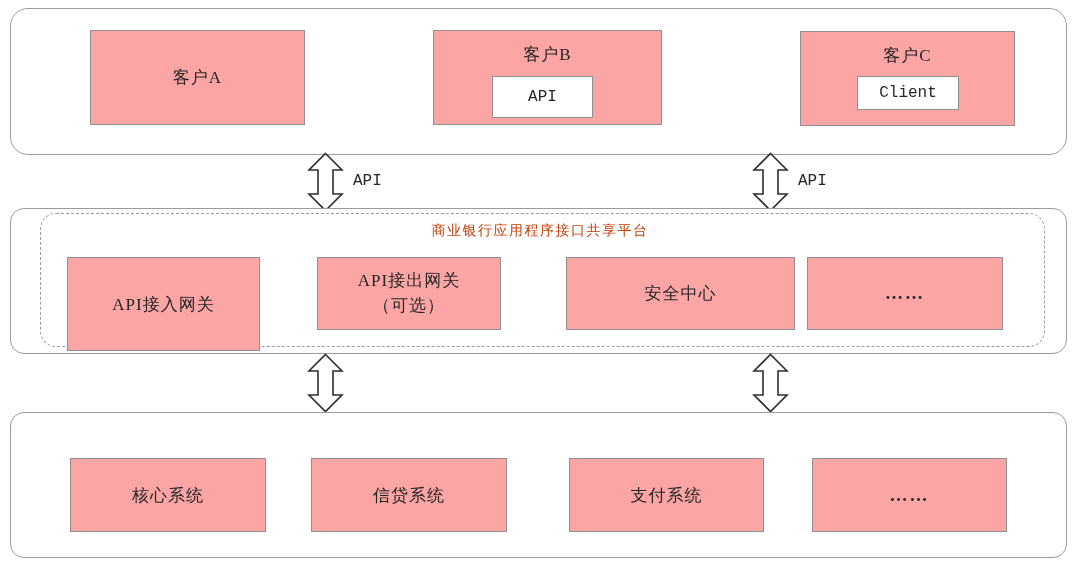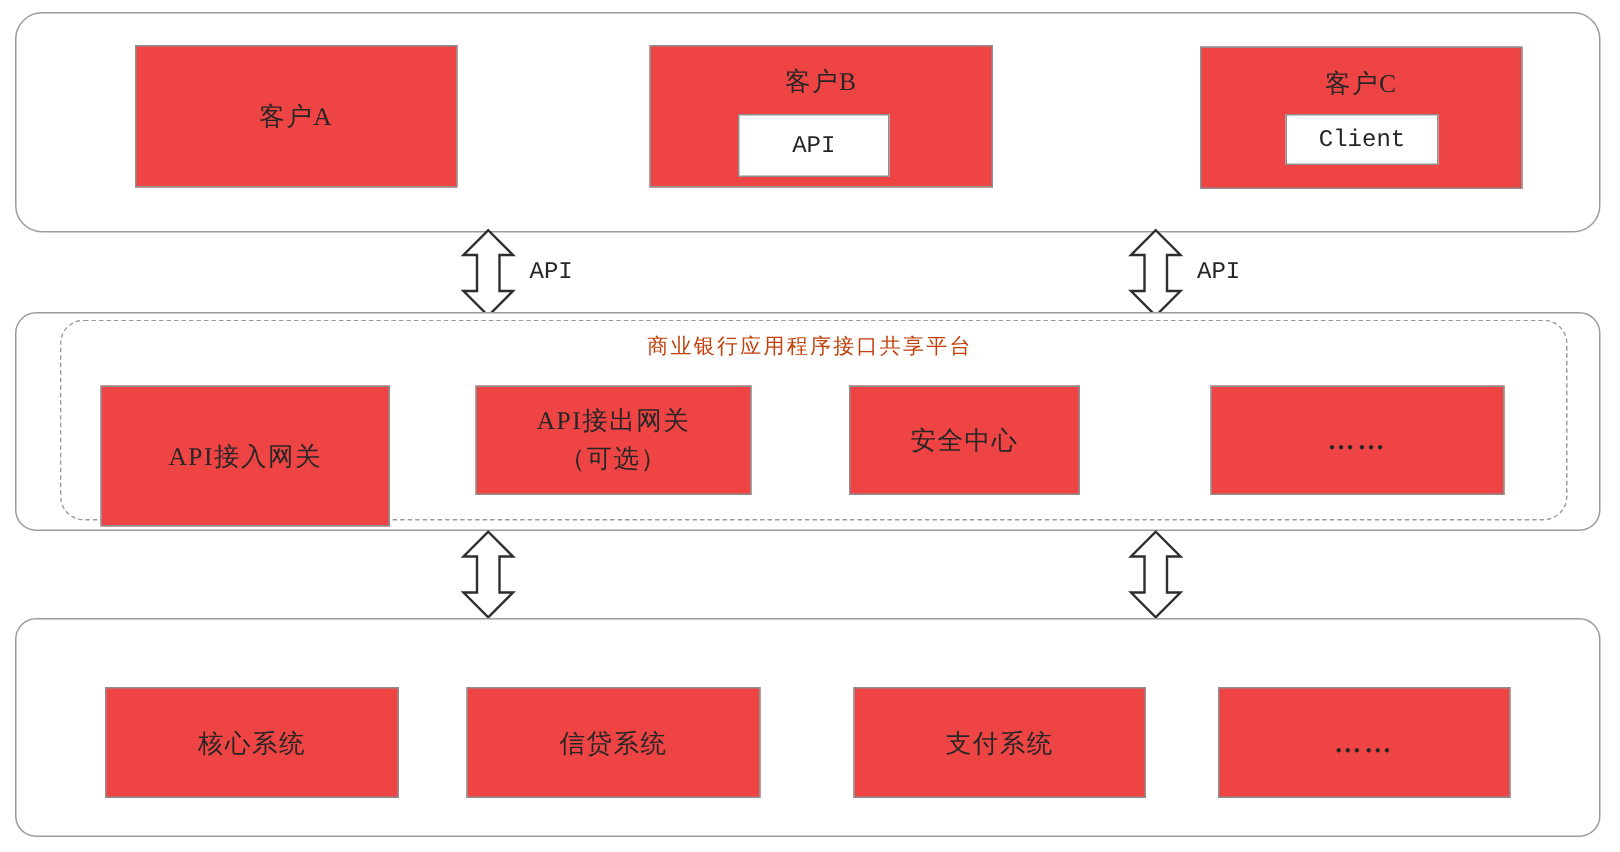--- a/index.html
+++ b/index.html
@@ -26,21 +26,21 @@
   .dashed-container {
     position: absolute;
     border: 1px dashed #9b9b9b;
     border-radius: 16px;
     background: transparent;
     box-sizing: border-box;
   }
   .box {
     position: absolute;
     border: 1px solid #8f8f8f;
-    background: #ef4444;
+    background: #fca5a5;
     box-sizing: border-box;
     display: flex;
     align-items: center;
     justify-content: center;
     flex-direction: column;
     font-size: 17px;
     color: #262626;
     letter-spacing: 1px;
   }
   .box.top-label {
@@ -131,21 +131,21 @@
 
   <div class="box" style="left:67px; top:257px; width:193px; height:94px;">
     <span>API接入网关</span>
   </div>
 
   <div class="box" style="left:317px; top:257px; width:184px; height:73px;">
     <span class="sub-line">API接出网关</span>
     <span class="sub-line">（可选）</span>
   </div>
 
-  <div class="box" style="left:566px; top:257px; width:154px; height:73px;">
+  <div class="box" style="left:566px; top:257px; width:229px; height:73px;">
     <span>安全中心</span>
   </div>
 
   <div class="box" style="left:807px; top:257px; width:196px; height:73px;">
     <span class="ellipsis-label">……</span>
   </div>
 
   <svg class="arrow" style="left:307px; top:353px;" width="37" height="60" viewBox="0 0 37 60">
     <path d="M18.5 1.5 L35 18 L26 18 L26 42 L35 42 L18.5 58.5 L2 42 L11 42 L11 18 L2 18 Z" fill="#ffffff" stroke="#2e2e2e" stroke-width="1.6" stroke-linejoin="miter"></path>
   </svg>

